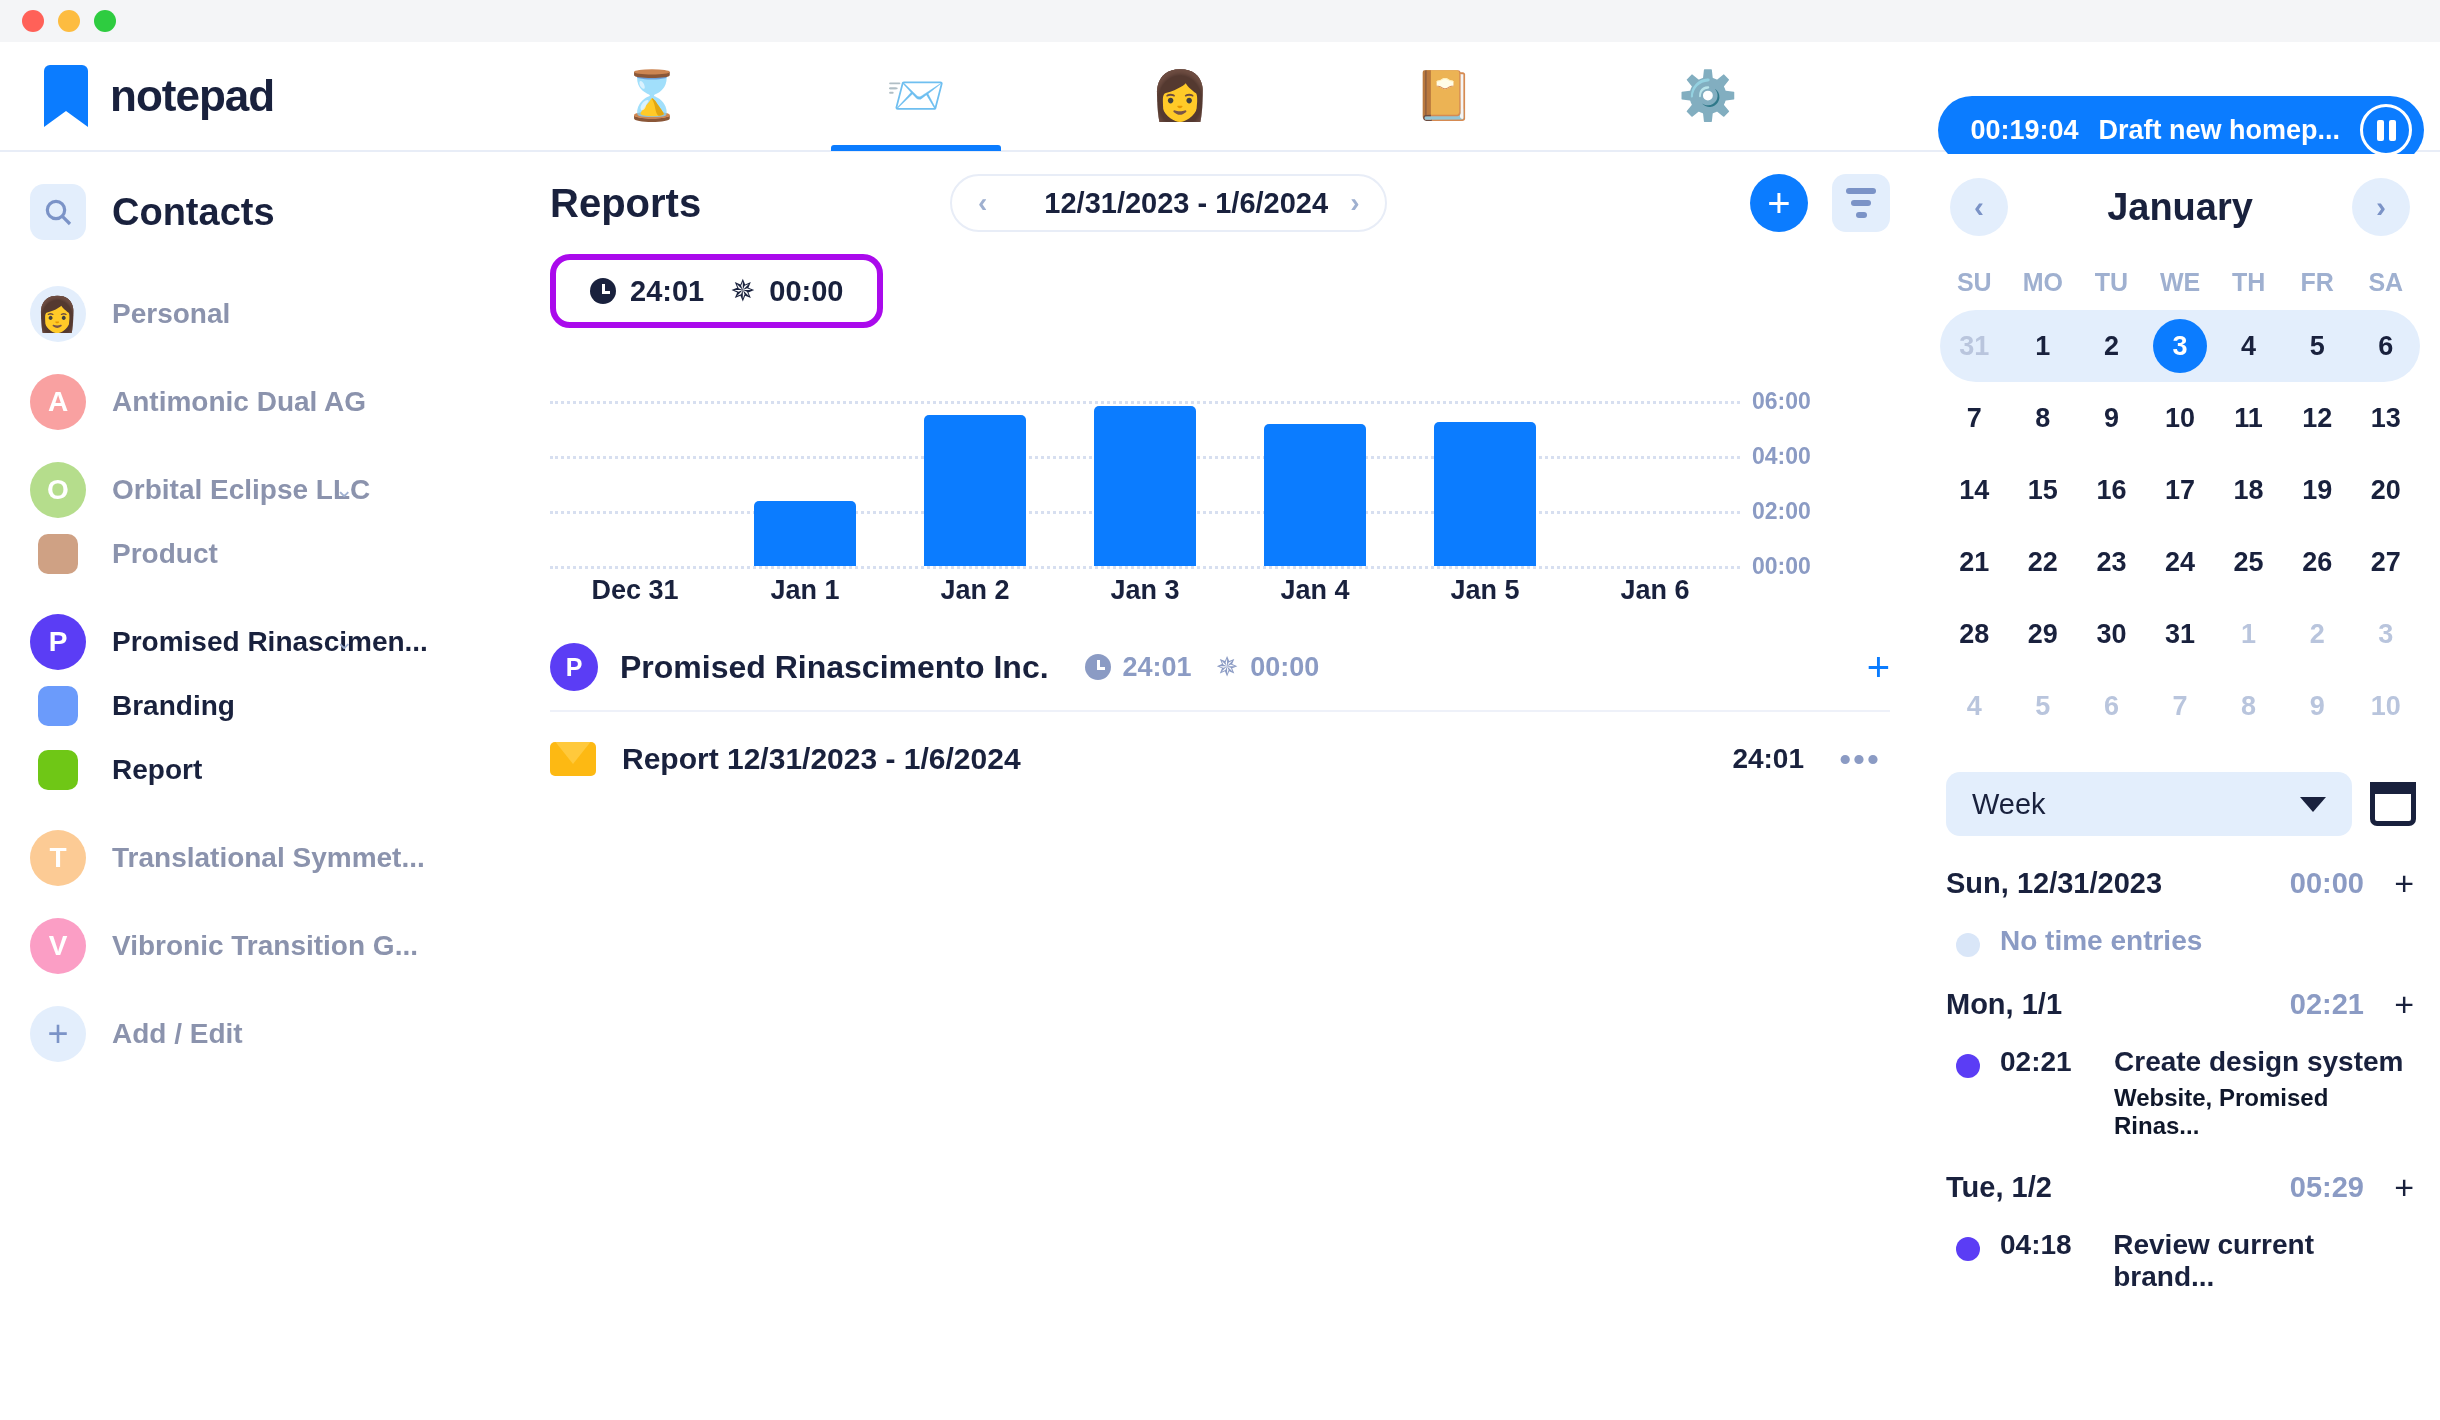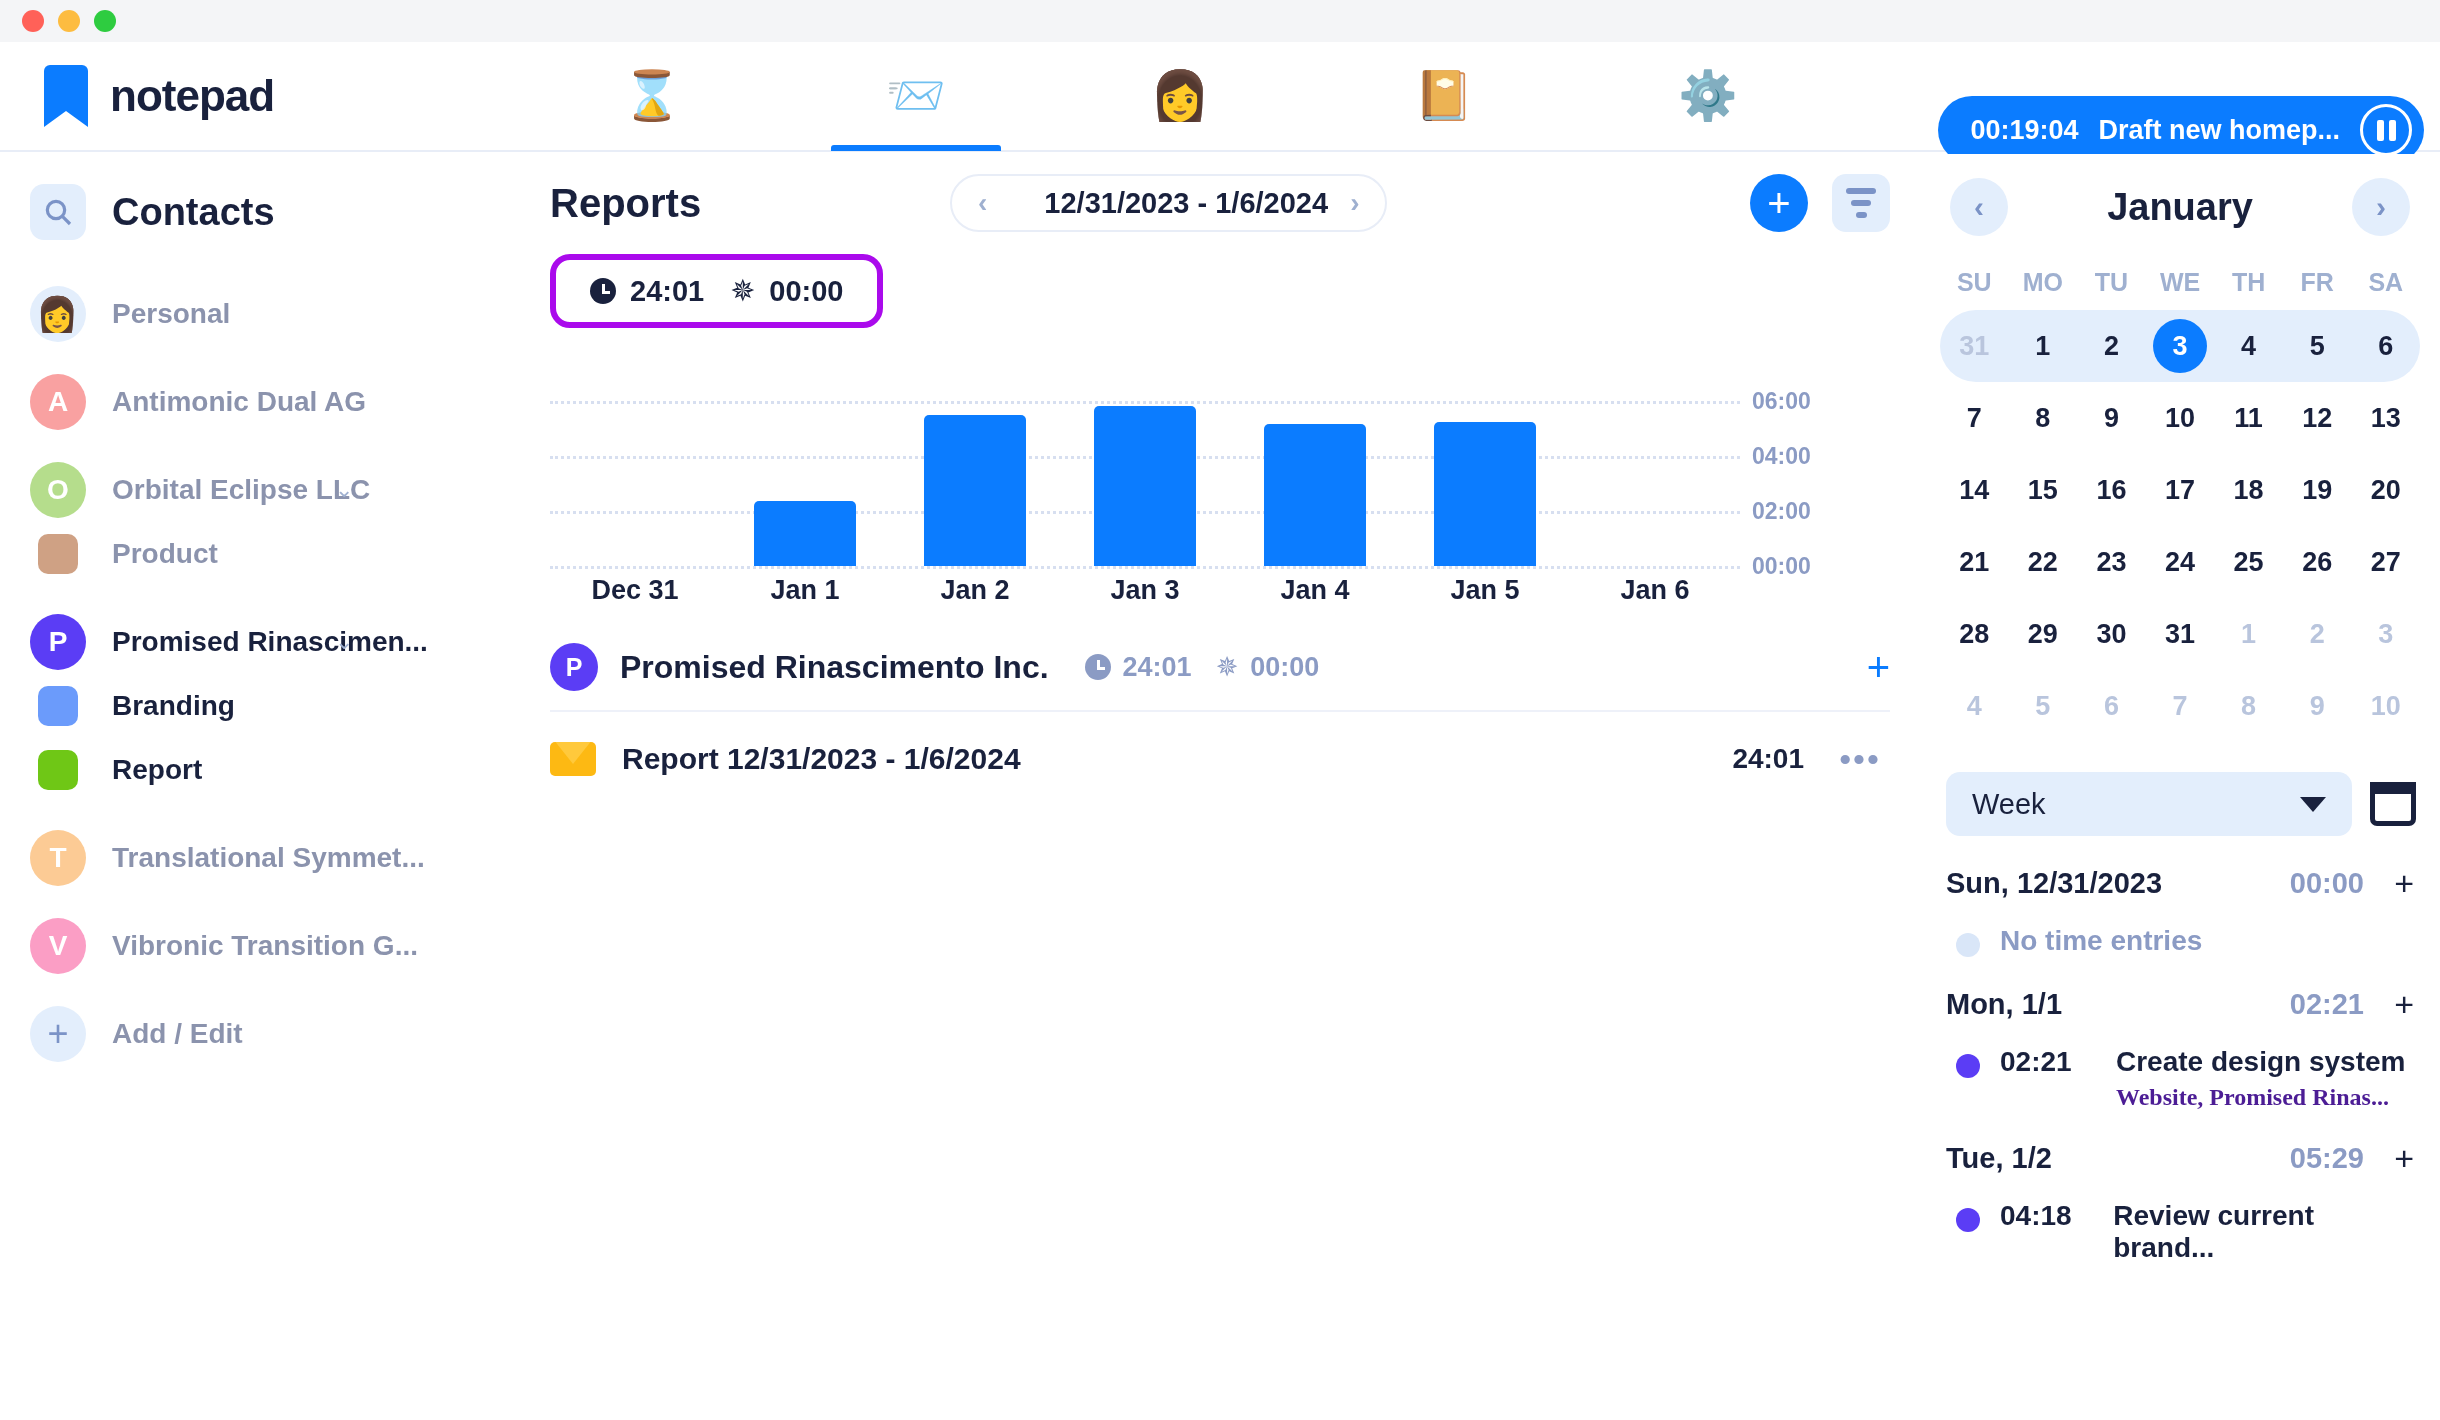--- a/index.html
+++ b/index.html
@@ -168,21 +168,21 @@
   .day { padding:28px 26px 0 26px; }
   .dayhead { display:flex; align-items:center; }
   .dayname { font-size:29px; font-weight:bold; color:#19213d; }
   .daytot { margin-left:auto; font-size:29px; font-weight:bold; color:#8b9bc4; }
   .dayplus { width:50px; text-align:right; color:#19213d; font-size:34px; font-weight:300; }
   .entry { display:flex; align-items:flex-start; gap:20px; padding:22px 0 0 10px; }
   .bullet { width:24px; height:24px; border-radius:50%; background:#5b3df5; margin-top:8px; flex:0 0 24px; }
   .bullet.empty { background:#d9e6f8; }
   .edur { font-size:28px; font-weight:bold; color:#19213d; width:96px; }
   .etext { font-size:28px; font-weight:bold; color:#19213d; }
-  .esub { font-size:24px; font-weight:bold; color:#4c1d95; margin-top:6px;font-family:Liberation Serif, serif; }
+  .esub { font-size:24px; font-weight:bold; color:#0f172a; margin-top:6px; }
   .noentry { font-size:28px; font-weight:bold; color:#8b9bc4; }
 </style>
 </head>
 <body>
 
 <div class="app">
 
   <div class="titlebar">
     <span class="dot red"></span>
     <span class="dot yellow"></span>

